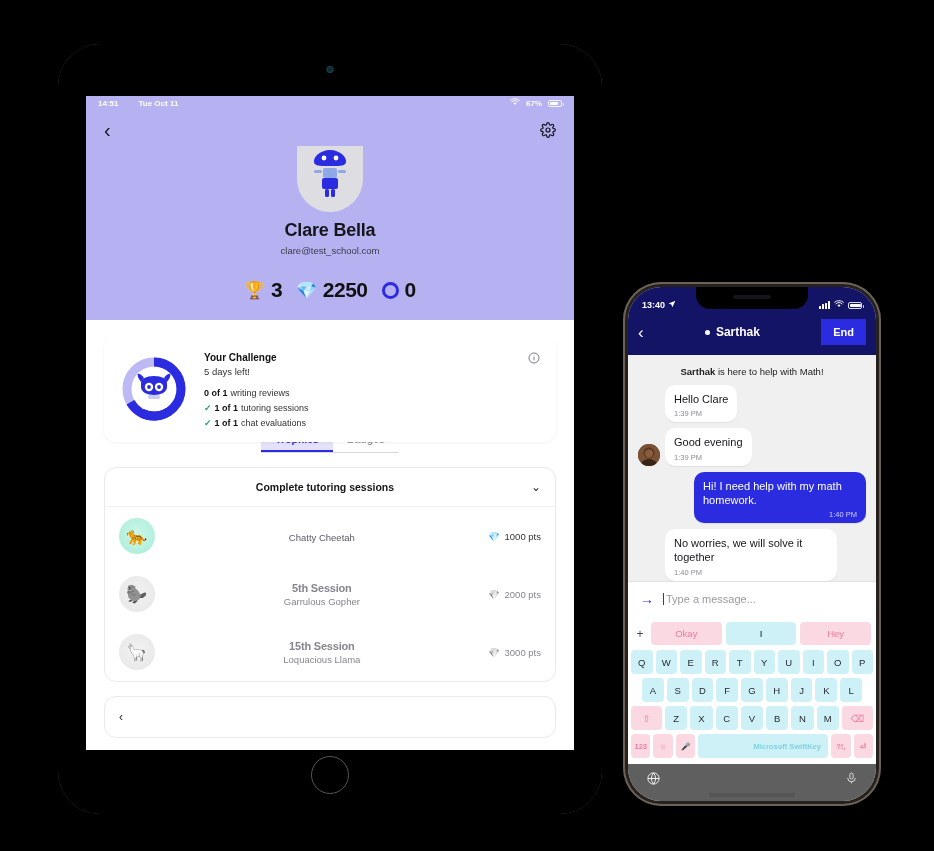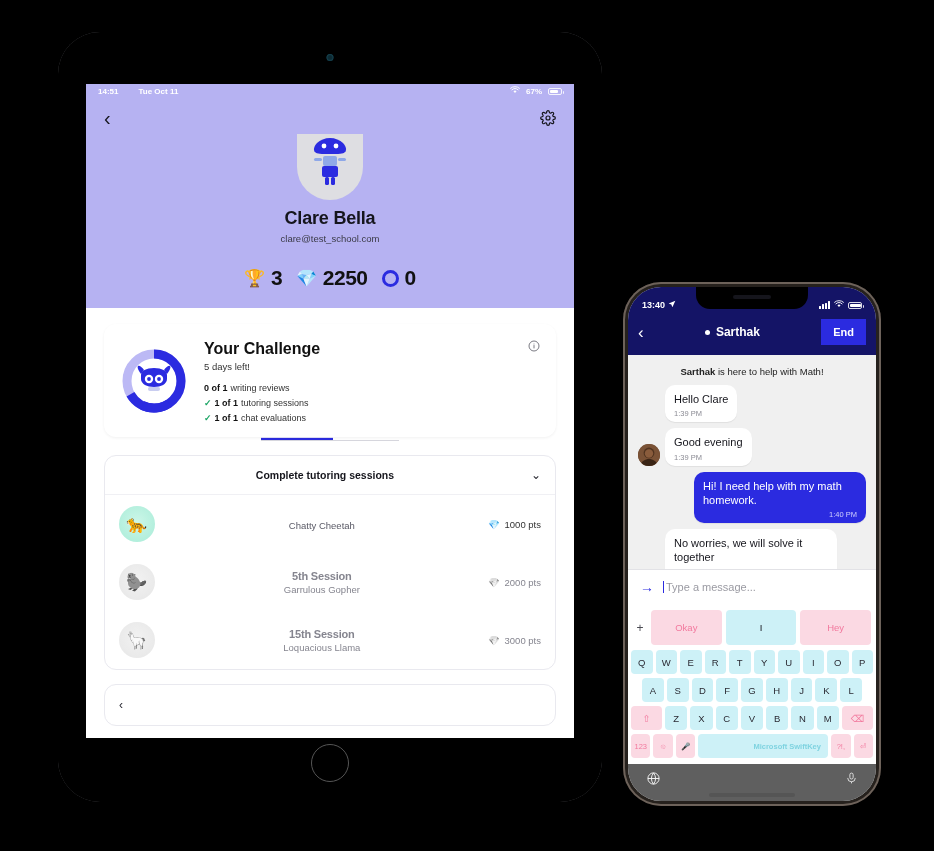--- a/index.html
+++ b/index.html
@@ -1,21 +1,21 @@
 <!DOCTYPE html>
 <html><head>
 <meta charset="utf-8">
 <style>
   * { box-sizing: border-box; margin:0; padding:0; }
   html,body { width:934px; height:851px; background:#000; overflow:hidden;
     font-family:"Liberation Sans", sans-serif; }
   .stage { position:relative; width:934px; height:851px; background:#000; }
 
   
-  .tablet { position:absolute; left:58px; top:32px; width:544px; height:770px;
+  .tablet { position:absolute; left:58px; top:44px; width:544px; height:770px;
     background:#1b1b1d; border-radius:42px; padding:0;
     box-shadow: inset 0 0 0 2px #4a4a4e, 0 0 0 1px #000; }
   .tablet-inner { position:absolute; left:0; top:0; width:100%; height:100%;
     border-radius:42px; background:#000; overflow:hidden; }
   .tab-cam { position:absolute; left:50%; top:22px; transform:translateX(-50%);
     width:7px; height:7px; border-radius:50%; background:#0d2a33;
     box-shadow:inset 0 0 1px 1px #16424f; }
   .tab-home { position:absolute; left:50%; bottom:20px; transform:translateX(-50%);
     width:38px; height:38px; border-radius:50%; border:1.5px solid #555; }
   .tab-screen { position:absolute; left:28px; top:52px; width:488px; height:654px;
@@ -48,21 +48,21 @@
   .t-stats .st { display:flex; align-items:center; gap:6px; }
   .t-stats .ic { font-size:17px; }
   .ring0 { width:17px;height:17px;border-radius:50%;border:3px solid #2b2be0; display:inline-block;}
 
   
   .chal-wrap { position:relative; margin-top:16px; }
   .chal { position:absolute; left:18px; right:18px; top:0; background:#fff; border-radius:12px;
     padding:14px 16px; display:flex; align-items:center; gap:16px; box-shadow:0 1px 3px rgba(0,0,0,.06); }
   .chal-ring { width:68px; height:68px; flex:none; position:relative; }
   .chal-info { flex:1; padding-top:2px; }
-  .chal-title { font-size:16px; font-weight:700; color:#111; }
+  .chal-title { font-size:10px; font-weight:700; color:#111; }
   .chal-days { font-size:9.5px; color:#333; margin-top:3px; }
   .chal-li { font-size:9px; color:#333; margin-top:5px; display:flex; align-items:center; gap:3px; }
   .chal-li b { color:#111; }
   .chal-li .chk { color:#19a463; font-weight:700; font-size:9px; }
   .chal-info .gap { height:6px; }
   .info-i { width:12px;height:12px; align-self:flex-start; opacity:.75; cursor:pointer;}
 
   
   .t-body { background:#fff; padding:64px 18px 0; }
   .levelup { text-align:center; font-size:10px; font-weight:700; color:#15151c; margin-top:2px; }
@@ -136,30 +136,30 @@
 
   .inputbar { background:#fff; border-top:1px solid #e2e2e6; display:flex; align-items:center;
     gap:9px; padding:9px 12px; }
   .send { color:#2b2be0; font-size:14px; }
   .ph-input { flex:1; font-size:11px; color:#9a9aa2; border-left:1px solid #2b2be0; padding-left:2px;}
 
   
   .kb { background:#fff; padding:4px 3px 2px; }
   .sugg { display:flex; align-items:center; gap:4px; padding:2px 2px 5px; }
   .plus { color:#4a4a52; font-size:12px; width:14px; text-align:center; }
-  .chip { flex:1; text-align:center; font-size:9.5px; padding:12px 0; border-radius:4px; }
+  .chip { flex:1; text-align:center; font-size:9.5px; padding:6px 0; border-radius:4px; }
   .chip.pk { background:#fbd9e3; color:#f2799e; }
   .chip.cy { background:#cdf1f7; color:#15151c; }
   .krow { display:flex; justify-content:center; gap:3px; margin-bottom:4px; }
   .key { background:#cdf1f7; border-radius:4px; font-size:9.5px; color:#2a2a33;
     height:24px; display:flex; align-items:center; justify-content:center; flex:1; }
   .key.pk { background:#fbd9e3; color:#f2799e; }
   .krow.r2 { padding:0 11px; }
   .krow.r3 .key.w { flex:1.4; }
-  .krow.r4 .key.w { flex:1; font-size:7.5px; }
+  .krow.r4 .key.w { flex:1; font-size:7.5px;font-weight:bold; }
   .krow.r4 .space { flex:4.2; background:#cdf1f7; color:#7fd3e0; font-size:7.5px; font-weight:700;padding-left:48px;}
   .navbar { background:#5f5f5f; display:flex; align-items:center; justify-content:space-between;
     padding:7px 18px 12px; }
   .navbar span { color:#fff; font-size:14px; opacity:.95; }
 </style>
 </head>
 <body>
 
 <div class="stage">
 

